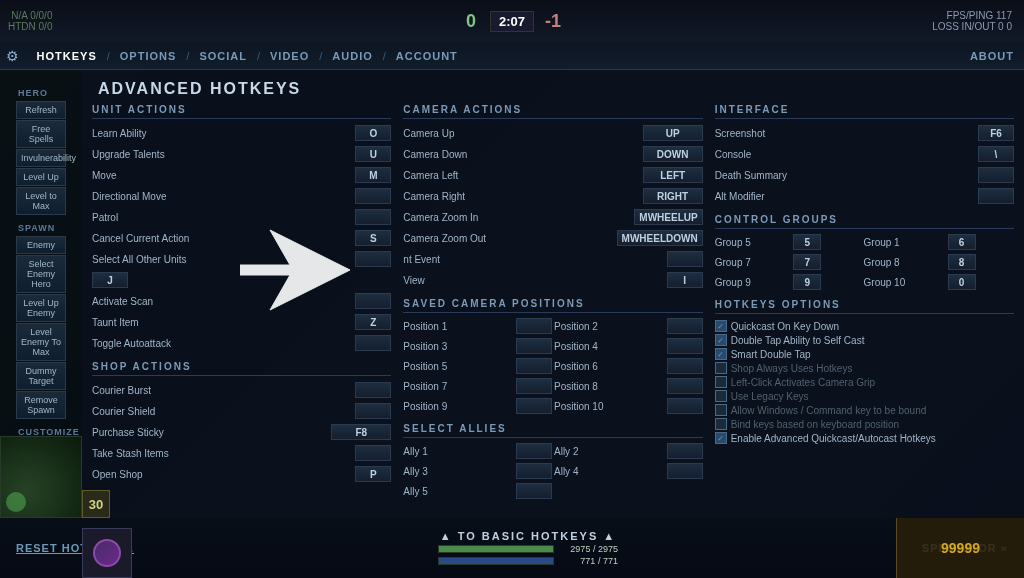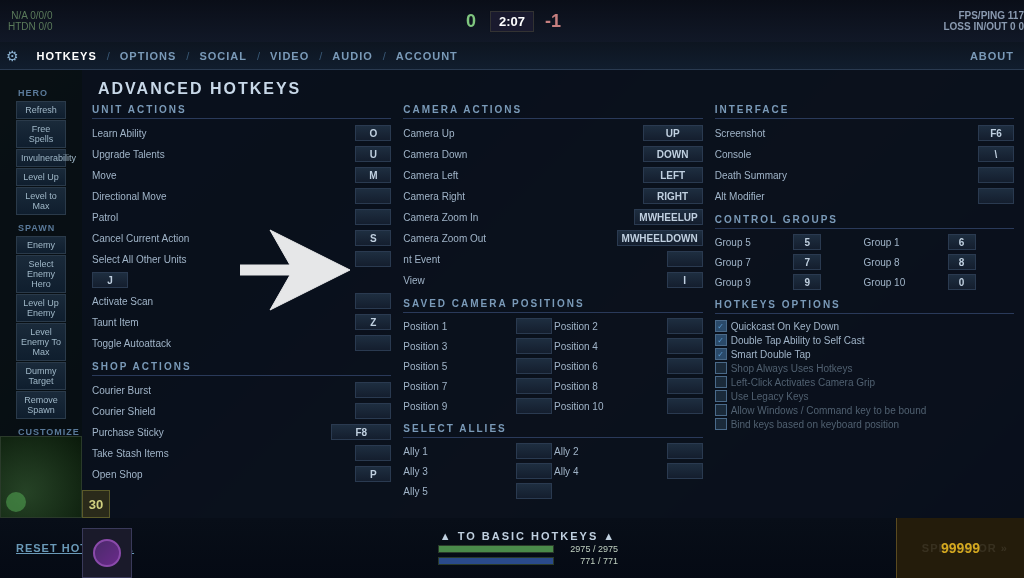--- a/index.html
+++ b/index.html
@@ -68,25 +68,24 @@
       background: #1a1a2e;
       border: 1px solid #333;
       padding: 2px 8px;
       color: #fff;
       font-size: 13px;
       font-weight: bold;
     }
 
     .top-bar-right {
       position: absolute;
-      right: 0;
+      right: 12px;
       display: flex;
       align-items: center;
       gap: 10px;
-      font-weight: bold;
     }
 
     .fps-info {
       color: #8a9ab0;
       font-size: 10px;
       text-align: right;
     }
 
     
     .nav-bar {
@@ -878,20 +877,24 @@
           <span class="checkbox-label dimmed">Use Legacy Keys</span>
         </div>
         <div class="checkbox-item">
           <div class="checkbox-box"></div>
           <span class="checkbox-label dimmed">Allow Windows / Command key to be bound</span>
         </div>
         <div class="checkbox-item">
           <div class="checkbox-box"></div>
           <span class="checkbox-label dimmed">Bind keys based on keyboard position</span>
         </div>
+        <div class="checkbox-item">
+          <div class="checkbox-box checked"></div>
+          <span class="checkbox-label">Enable Advanced Quickcast/Autocast Hotkeys</span>
+        </div>
       </div>
     </div>
 
   </div>
 </div>
 
 <svg class="arrow-svg" width="120" height="100" viewBox="0 0 120 100" style="position:absolute;top:220px;left:240px;z-index:30;pointer-events:none;">
   <polygon points="110,50 30,10 50,45 0,45 0,55 50,55 30,90" fill="white" stroke="white" stroke-width="1" opacity="0.9"></polygon>
 </svg>
 

